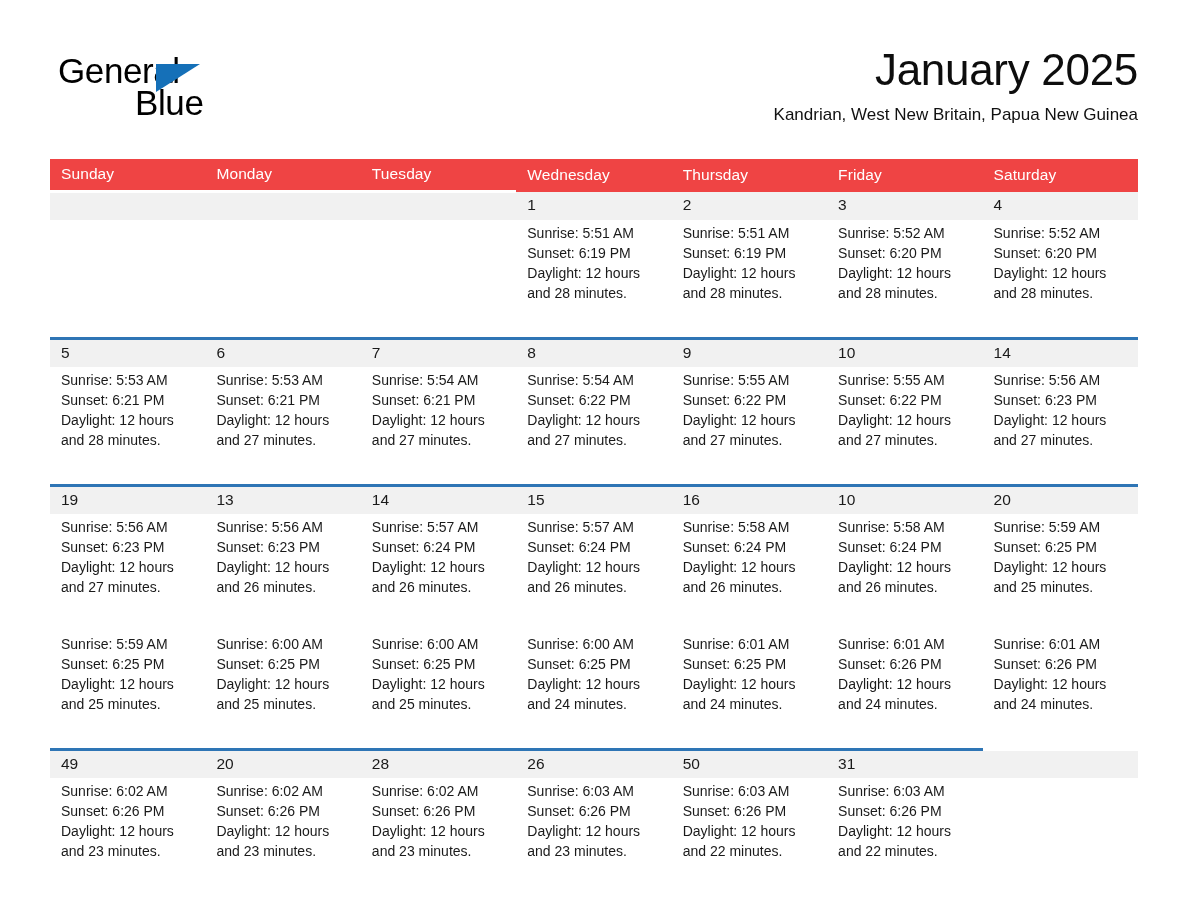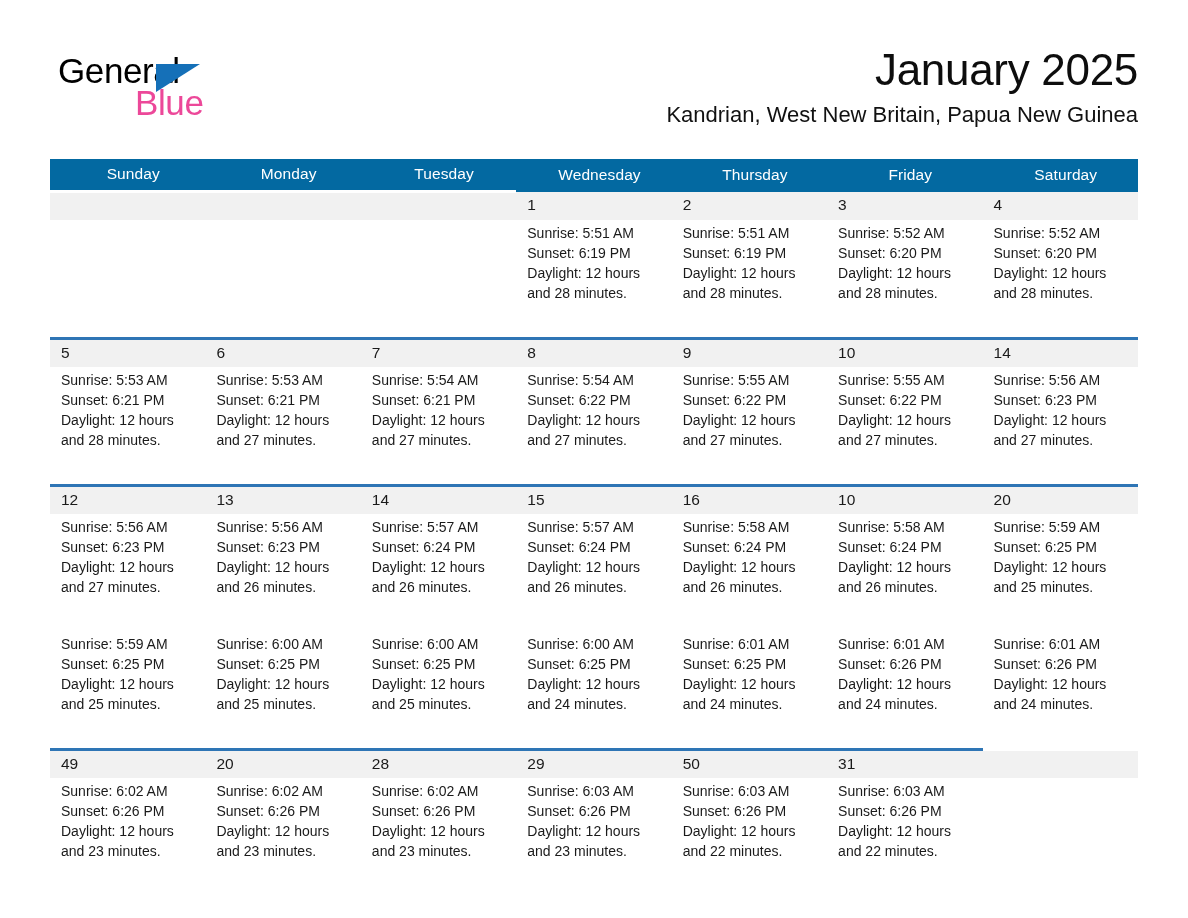--- a/index.html
+++ b/index.html
@@ -54,64 +54,64 @@
     height: 0;
     border-left: 44px solid #1570b8;
     border-bottom: 28px solid transparent;
   }
   .logo-blue {
     position: absolute;
     left: 77px;
     top: 32px;
     font-size: 35px;
     letter-spacing: -0.4px;
-    color: #ec4899;
+    color: #000000;
     line-height: 38px;
   }
 
   .title-block {
     position: absolute;
     right: 0;
     top: 0;
     text-align: right;
   }
   .cal-title {
     font-size: 44px;
     font-weight: normal;
     color: #0d0d0d;
     line-height: 52px;
     letter-spacing: -0.3px;
     white-space: nowrap;
   }
   .cal-subtitle {
-    font-size: 22px;
+    font-size: 17px;
     font-weight: normal;
     color: #111111;
     line-height: 30px;
     margin-top: 4px;
     white-space: nowrap;
   }
 
   
   .calendar {
     position: absolute;
     left: 50px;
     top: 159px;
     width: 1088px;
     border-collapse: collapse;
     table-layout: fixed;
   }
   .calendar col { width: 155.43px; }
 
   .dow-row th {
-    background: #0369a1;
+    background: #ef4444;
     color: #ffffff;
     font-size: 15.5px;
     font-weight: normal;
-    text-align: center;
+    text-align: left;
     padding: 6px 0 7px 11px;
     height: 18px;
     vertical-align: middle;
     letter-spacing: 0.1px;
   }
 
   
   .num-row td {
     background: #f1f1f1;
     border-top: 3px solid #2e75b5;
@@ -273,21 +273,21 @@
             <span class="detail-line">and 27 minutes.</span>
           </td>
           <td>
             <span class="detail-line">Sunrise: 5:56 AM</span>
             <span class="detail-line">Sunset: 6:23 PM</span>
             <span class="detail-line">Daylight: 12 hours</span>
             <span class="detail-line">and 27 minutes.</span>
           </td>
         </tr>
         <tr class="num-row">
-          <td>12</td>
+          <td>19</td>
           <td>13</td>
           <td>14</td>
           <td>15</td>
           <td>16</td>
           <td>10</td>
           <td>20</td>
         </tr>
         <tr class="body-row">
           <td>
             <span class="detail-line">Sunrise: 5:56 AM</span>
@@ -373,21 +373,21 @@
             <span class="detail-line">Sunrise: 6:01 AM</span>
             <span class="detail-line">Sunset: 6:26 PM</span>
             <span class="detail-line">Daylight: 12 hours</span>
             <span class="detail-line">and 24 minutes.</span>
           </td>
         </tr>
         <tr class="num-row">
           <td>49</td>
           <td>20</td>
           <td>28</td>
-          <td>29</td>
+          <td>26</td>
           <td>50</td>
           <td>31</td>
           <td class="empty"></td>
         </tr>
         <tr class="body-row">
           <td>
             <span class="detail-line">Sunrise: 6:02 AM</span>
             <span class="detail-line">Sunset: 6:26 PM</span>
             <span class="detail-line">Daylight: 12 hours</span>
             <span class="detail-line">and 23 minutes.</span>

